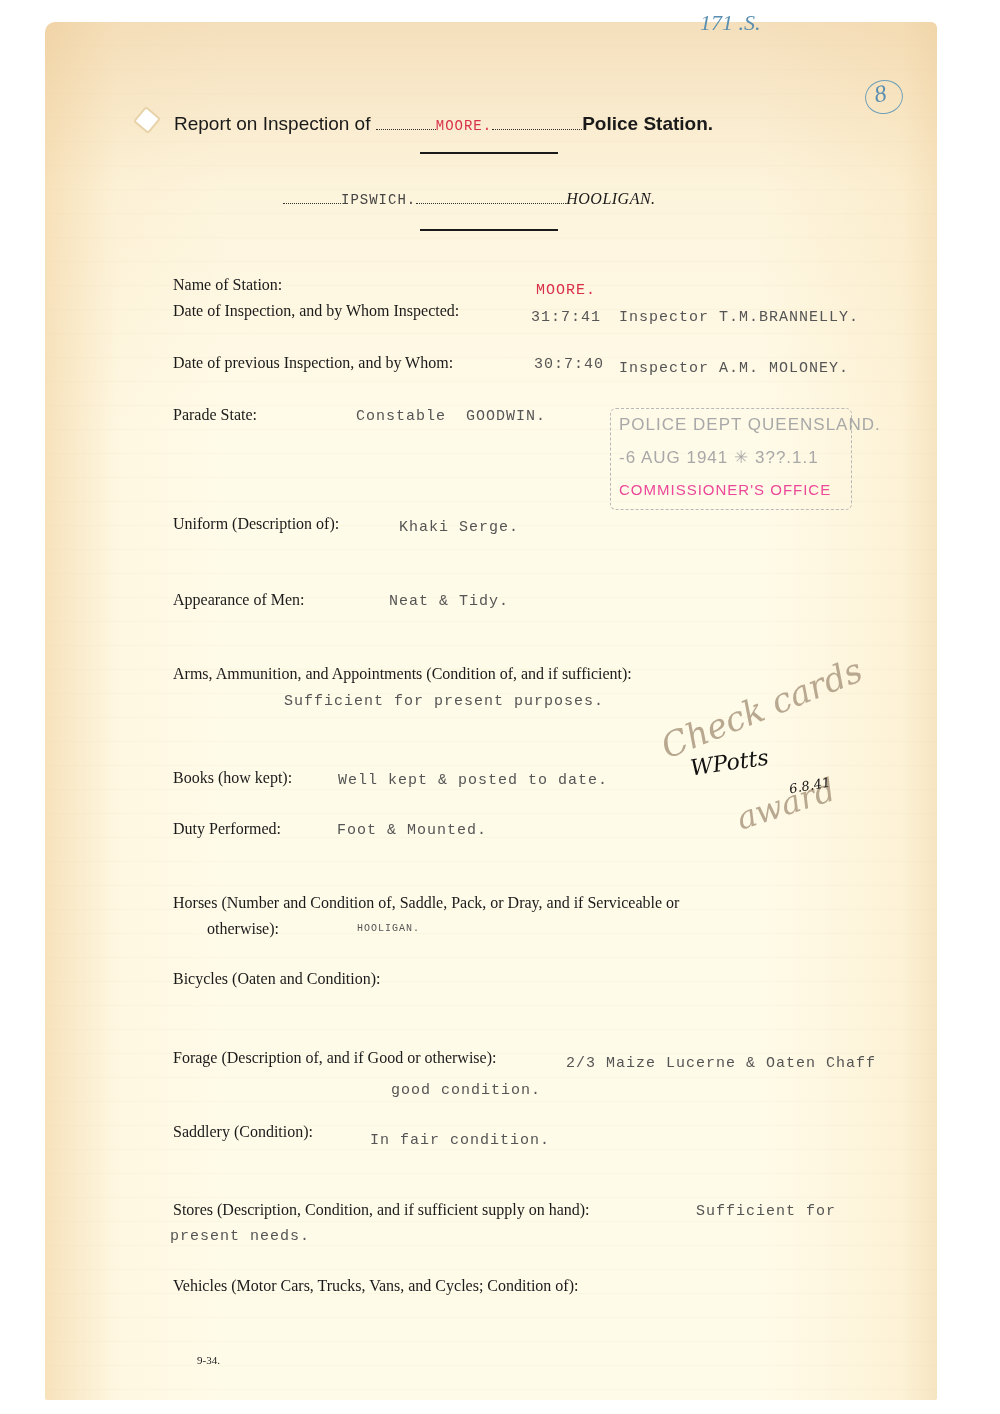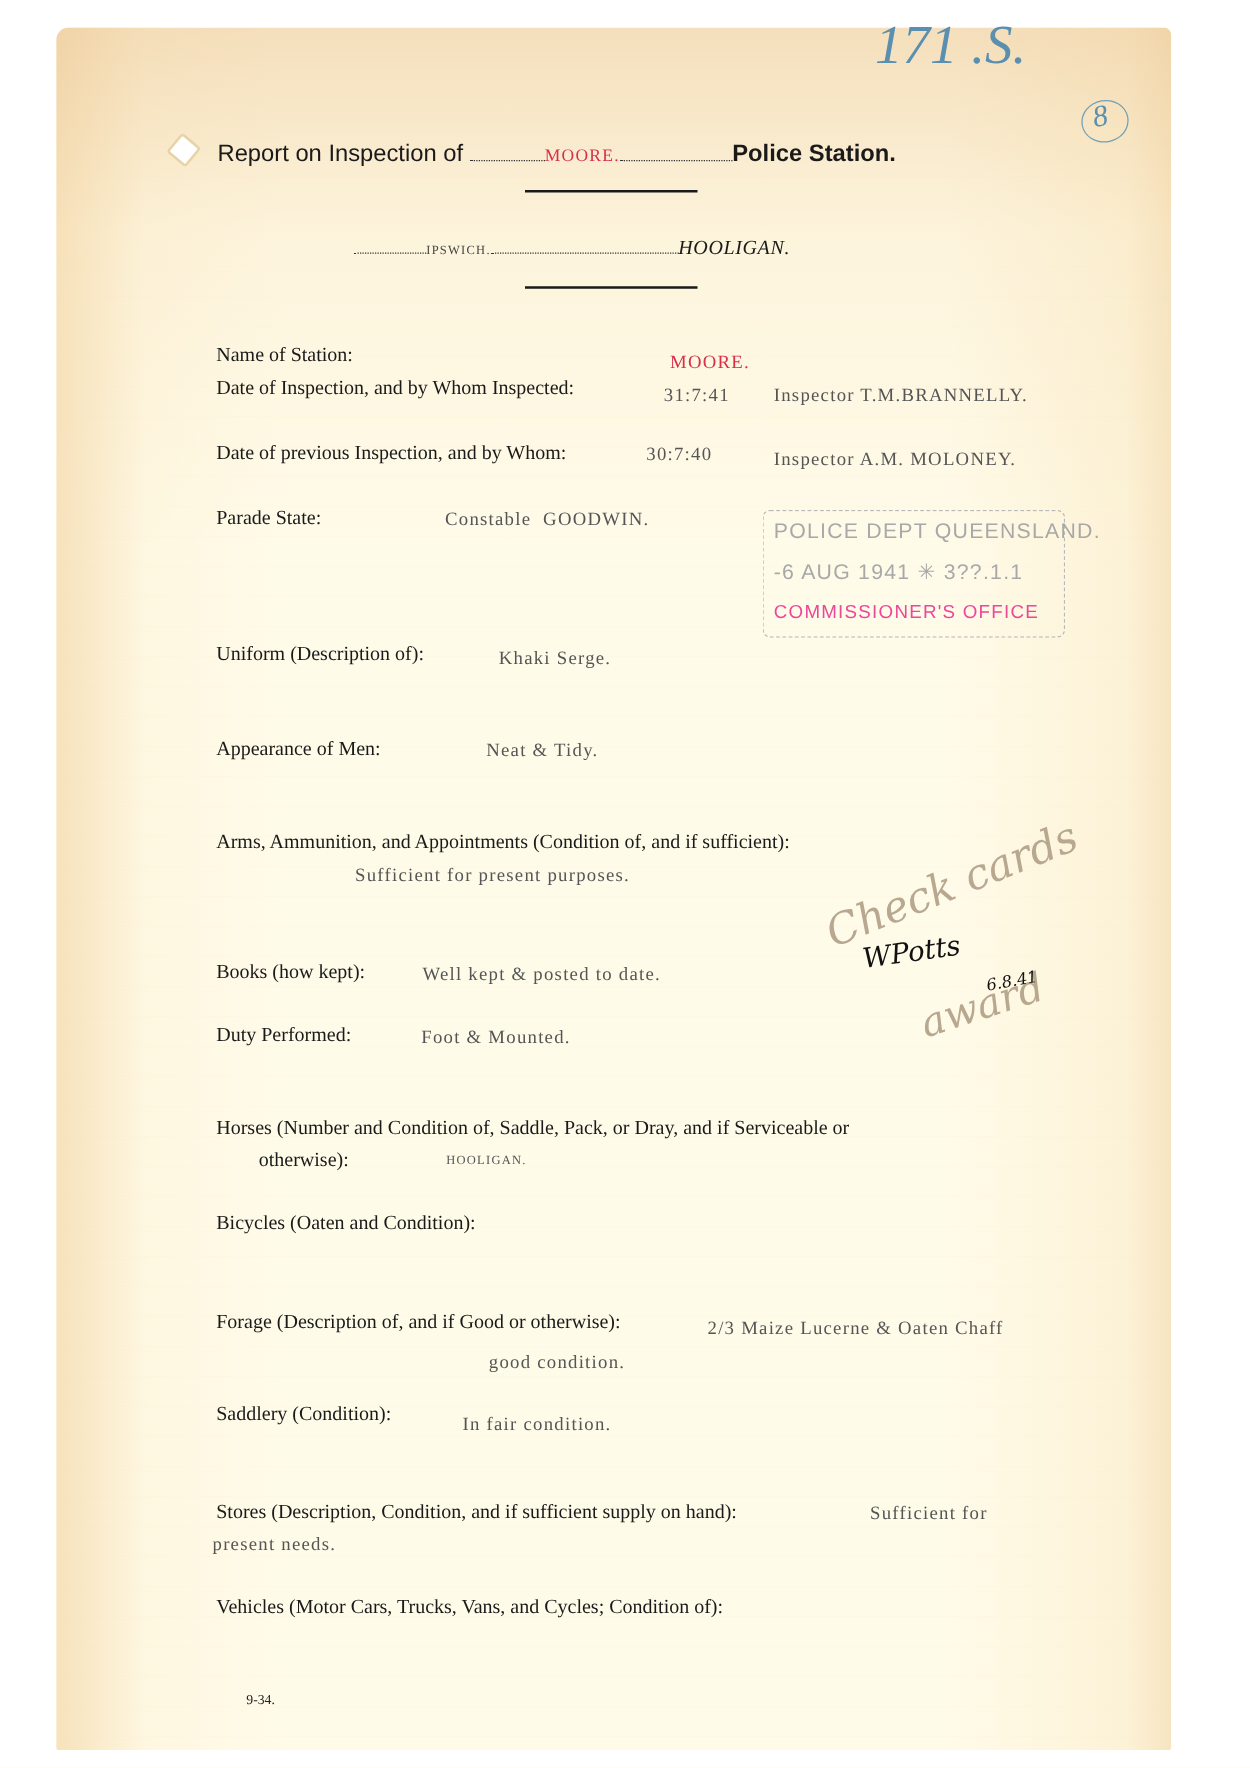--- a/index.html
+++ b/index.html
@@ -20,26 +20,26 @@
       background: repeating-linear-gradient(180deg, rgba(0,0,0,0) 0px, rgba(0,0,0,0) 23px, rgba(230,210,170,0.25) 24px);
       pointer-events: none;
     }
     .abs { position: absolute; white-space: nowrap; }
     .punch {
       position: absolute; left: 137px; top: 110px; width: 16px; height: 16px;
       background: #ffffff; border: 2px solid #e8d2a8; transform: rotate(40deg); border-radius: 3px;
     }
     .hdr { font-family: "Liberation Sans", "DejaVu Sans", sans-serif; font-size: 19px; color: #1a1a1a; }
     .dots { display: inline-block; border-bottom: 1px dotted #333; height: 1px; vertical-align: baseline; }
-    .typed { font-family: Liberation Serif, serif; font-size: 15px; color: #555; letter-spacing: 1px; }
+    .typed { font-family: Liberation Mono, monospace; font-size: 15px; color: #555; letter-spacing: 1px; }
     .typed.red { color: #d9304a; }
     .label { font-size: 16px; color: #1a1a1a; }
     .rule { position: absolute; height: 2px; background: #1a1a1a; }
     .ital { font-style: italic; font-size: 16px; color: #1a1a1a; letter-spacing: 0.5px; }
-    .ref { font-family: "Liberation Serif", serif; font-style: italic; color: #5b8fb0; font-size: 44px; }
+    .ref { font-family: "Liberation Serif", serif; font-style: italic; color: #5b8fb0; font-size: 22px; }
     .ref-circ { position: absolute; left: 865px; top: 80px; width: 36px; height: 32px; border: 1.5px solid #6fa0b8; border-radius: 50%; transform: rotate(-10deg); }
     .stamp {
       position: absolute; left: 610px; top: 408px; width: 240px; height: 100px;
       border: 1px dashed #b8b8b8; border-radius: 6px;
       font-family: "Liberation Sans", sans-serif; color: #a8a8a8;
     }
     .stamp div { position: absolute; left: 8px; white-space: nowrap; letter-spacing: 1px; }
     .pencil { font-family: "DejaVu Serif", serif; font-style: italic; color: #b9a890; }
     .sig { font-family: "DejaVu Serif", serif; font-style: italic; color: #111; }
     .formno { font-size: 11px; color: #222; }
@@ -55,33 +55,33 @@
   <span class="abs ref" style="font-size:24px;left:9px;top:-1px;">8</span>
 </div>
 
 <div class="abs hdr" style="left:174px;top:113px;">
   <span>Report on Inspection of</span>
   <span class="dots" style="width:60px;"></span><span class="typed red" style="font-size:14px;">MOORE.</span><span class="dots" style="width:90px;"></span><span style="font-weight:bold;">Police Station.</span>
 </div>
 <div class="rule" style="left:420px;top:152px;width:138px;"></div>
 
 <div class="abs" style="left:283px;top:190px;">
-  <span class="dots" style="width:58px;"></span><span class="typed" style="font-size:10px;color:#444;">IPSWICH.</span><span class="dots" style="width:150px;"></span><span class="ital">HOOLIGAN.</span>
+  <span class="dots" style="width:58px;"></span><span class="typed" style="font-size:14px;color:#444;">IPSWICH.</span><span class="dots" style="width:150px;"></span><span class="ital">HOOLIGAN.</span>
 </div>
 <div class="rule" style="left:420px;top:229px;width:138px;"></div>
 
 <div class="abs label" style="left:173px;top:276px;">Name of Station:</div>
 <div class="abs typed red" style="left:536px;top:282px;">MOORE.</div>
 
 <div class="abs label" style="left:173px;top:302px;">Date of Inspection, and by Whom Inspected:</div>
 <div class="abs typed" style="left:531px;top:309px;">31:7:41</div>
 <div class="abs typed" style="left:619px;top:309px;">Inspector T.M.BRANNELLY.</div>
 
 <div class="abs label" style="left:173px;top:354px;">Date of previous Inspection, and by Whom:</div>
-<div class="abs typed" style="left:517px;top:356px;">30:7:40</div>
+<div class="abs typed" style="left:534px;top:356px;">30:7:40</div>
 <div class="abs typed" style="left:619px;top:360px;">Inspector A.M. MOLONEY.</div>
 
 <div class="abs label" style="left:173px;top:406px;">Parade State:</div>
 <div class="abs typed" style="left:335px;top:408px;white-space:pre;margin-left:21px;">Constable  GOODWIN.</div>
 
 <div class="stamp">
   <div style="top:6px;font-size:17px;">POLICE DEPT QUEENSLAND.</div>
   <div style="top:38px;font-size:17px;">-6 AUG 1941 ✳ 3??.1.1</div>
   <div style="top:72px;font-size:15px;color:#ec4899;">COMMISSIONER'S OFFICE</div>
 </div>

